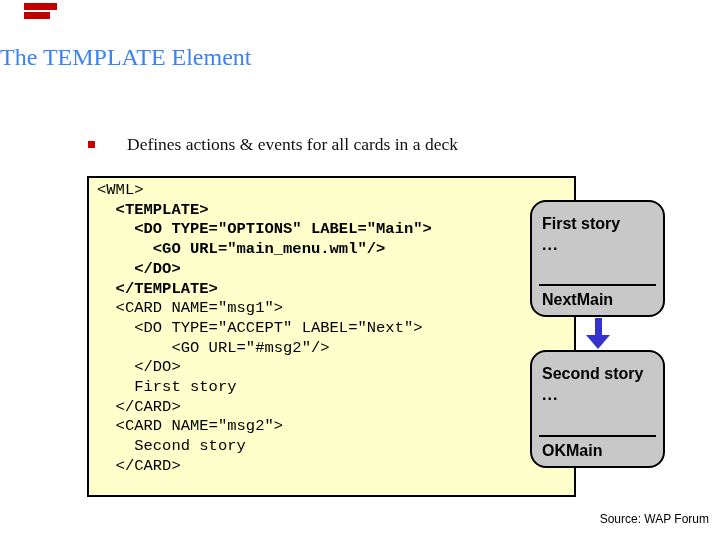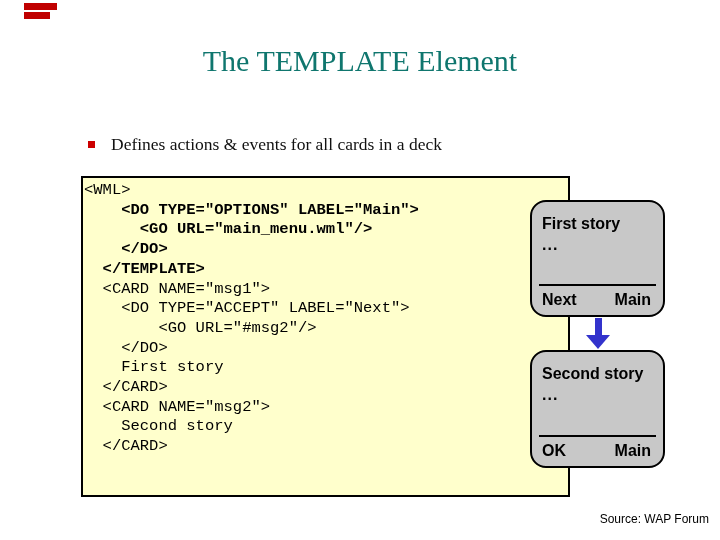--- a/index.html
+++ b/index.html
@@ -13,58 +13,58 @@
 
   
   .deco-bar { position: absolute; background: #c00000; }
   .deco-bar.b1 { left: 24px; top: 3px;  width: 33px; height: 7px; }
   .deco-bar.b2 { left: 24px; top: 12px; width: 26px; height: 7px; }
 
   
   .slide-title {
     position: absolute;
     left: 0; top: 44px; width: 720px;
-    text-align: center;
+    text-align: left;
     font-family: "Liberation Serif", serif;
-    font-size: 30px;
+    font-size: 24px;
     font-weight: 400;
-    color: #0f766e;
+    color: #3b82f6;
     margin: 0;
   }
 
   
   .bullet-row {
     position: absolute;
     left: 88px; top: 134px;
     display: flex;
     align-items: flex-start;
   }
   .bullet-marker {
     width: 7px; height: 7px;
     background: #cc0000;
     margin-top: 7px;
     flex: 0 0 auto;
   }
   .bullet-text {
-    margin-left: 16px;
+    margin-left: 32px;
     font-family: "Liberation Serif", serif;
     font-size: 17.5px;
     color: #111111;
     white-space: nowrap;
   }
 
   
   .code-block {
     position: absolute;
-    left: 81px; top: 176px;
+    left: 87px; top: 176px;
     width: 489px; height: 321px;
     box-sizing: border-box;
     border: 2px solid #000000;
     background: #ffffcc;
-    padding: 3px 0 0 1px;
+    padding: 3px 0 0 8px;
     overflow: hidden;
   }
   .code-line {
     font-family: "Liberation Mono", "DejaVu Sans Mono", monospace;
     font-size: 15.5px;
     line-height: 19.7px;
     color: #000000;
     white-space: pre;
   }
   .code-line.bold { font-weight: 700; }
@@ -97,21 +97,20 @@
   .card-sep {
     position: absolute;
     left: 7px; right: 7px; bottom: 29px;
     border-top: 2px solid #000000;
     height: 0;
   }
   .card-buttons {
     position: absolute;
     left: 10px; right: 12px; bottom: 6px;
     display: flex;
-    justify-content: space-between;
     font-size: 16px; font-weight: 700;
     color: #000000;
   }
 
   
   .flow-arrow { position: absolute; left: 586px; top: 318px; width: 24px; height: 31px; }
   .arrow-shaft {
     position: absolute; left: 9px; top: 0;
     width: 7px; height: 18px;
     background: #3333cc;
@@ -140,20 +139,21 @@
 
 <h1 class="slide-title">The TEMPLATE Element</h1>
 
 <div class="bullet-row">
   <span class="bullet-marker"></span>
   <span class="bullet-text">Defines actions &amp; events for all cards in a deck</span>
 </div>
 
 <div class="code-block">
   <div class="code-line">&lt;WML&gt;</div>
+  <div class="code-line bold">  &lt;TEMPLATE&gt;</div>
   <div class="code-line bold">    &lt;DO TYPE="OPTIONS" LABEL="Main"&gt;</div>
   <div class="code-line bold">      &lt;GO URL="main_menu.wml"/&gt;</div>
   <div class="code-line bold">    &lt;/DO&gt;</div>
   <div class="code-line bold">  &lt;/TEMPLATE&gt;</div>
   <div class="code-line">  &lt;CARD NAME="msg1"&gt;</div>
   <div class="code-line">    &lt;DO TYPE="ACCEPT" LABEL="Next"&gt;</div>
   <div class="code-line">        &lt;GO URL="#msg2"/&gt;</div>
   <div class="code-line">    &lt;/DO&gt;</div>
   <div class="code-line">    First story</div>
   <div class="code-line">  &lt;/CARD&gt;</div>

